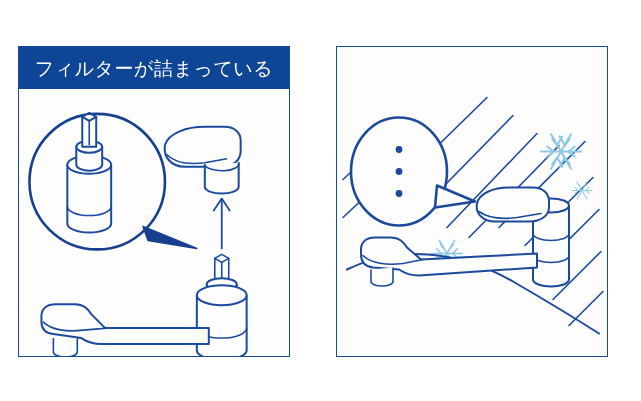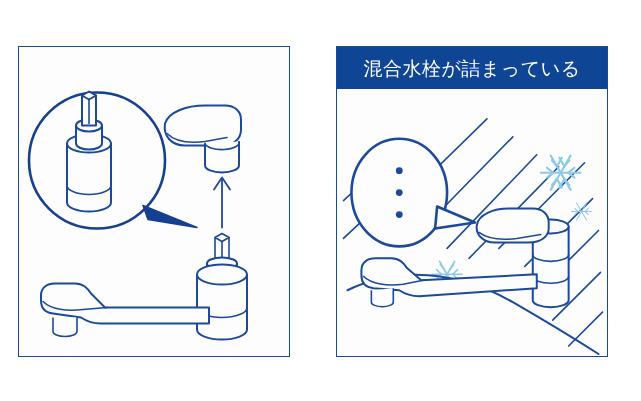--- a/index.html
+++ b/index.html
@@ -114,20 +114,21 @@
     stroke-linecap: round;
     stroke-linejoin: round;
   }
 </style>
 </head>
 <body>
 
 <div class="board">
 
   <div class="panel" id="panel-filter">
+    <div class="panel-title">フィルターが詰まっている</div>
     <div class="panel-body">
       <svg viewBox="0 0 270 268" preserveAspectRatio="xMidYMid meet">
 
         <circle class="ln-thick" cx="78" cy="93" r="68"></circle>
 
         <polygon class="solid-tail" points="124,138 178,160 129,152"></polygon>
 
         <g>
 
           <path class="fillw" d="M48,76 L48,135 a22,9 0 0 0 44,0 L92,76 Z"></path>
@@ -198,21 +199,20 @@
                                    C32,242 48,244 64,242
                                    L88,240"></path>
 
           <path class="fillw-thin" d="M34,250 L34,264 a12,5 0 0 0 24,0 L58,250"></path>
         </g>
       </svg>
     </div>
   </div>
 
   <div class="panel" id="panel-mixer">
-    <div class="panel-title">混合水栓が詰まっている</div>
     <div class="panel-body">
       <svg viewBox="0 0 270 268" preserveAspectRatio="xMidYMid meet">
 
         <g>
           <line class="ln-thin" x1="58" y1="120" x2="150" y2="30"></line>
           <line class="ln-thin" x1="86" y1="140" x2="176" y2="48"></line>
           <line class="ln-thin" x1="110" y1="160" x2="200" y2="66"></line>
           <line class="ln-thin" x1="132" y1="170" x2="222" y2="78"></line>
           <line class="ln-thin" x1="162" y1="160" x2="248" y2="74"></line>
           <line class="ln-thin" x1="188" y1="178" x2="256" y2="110"></line>

